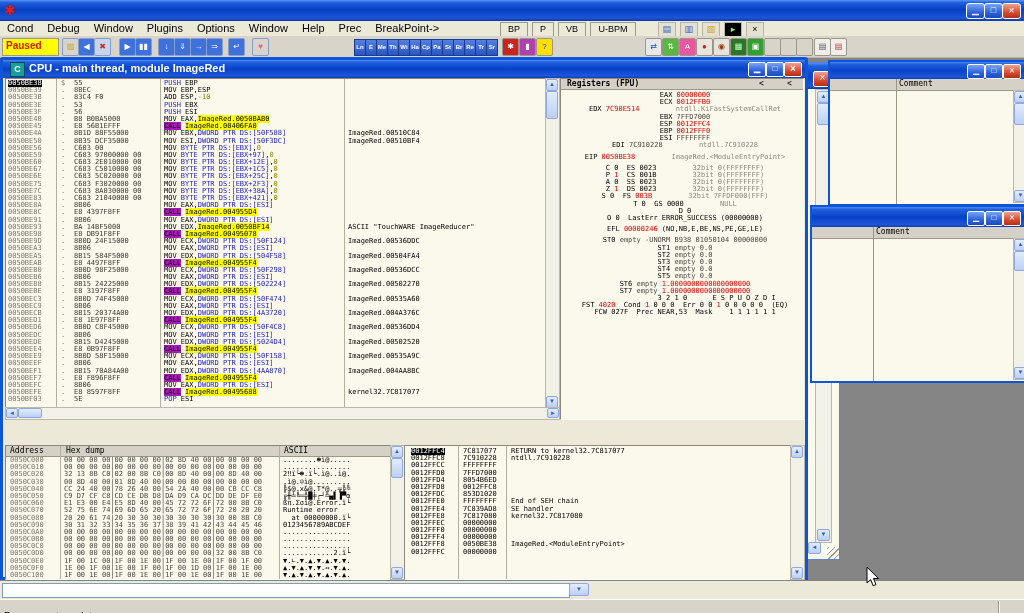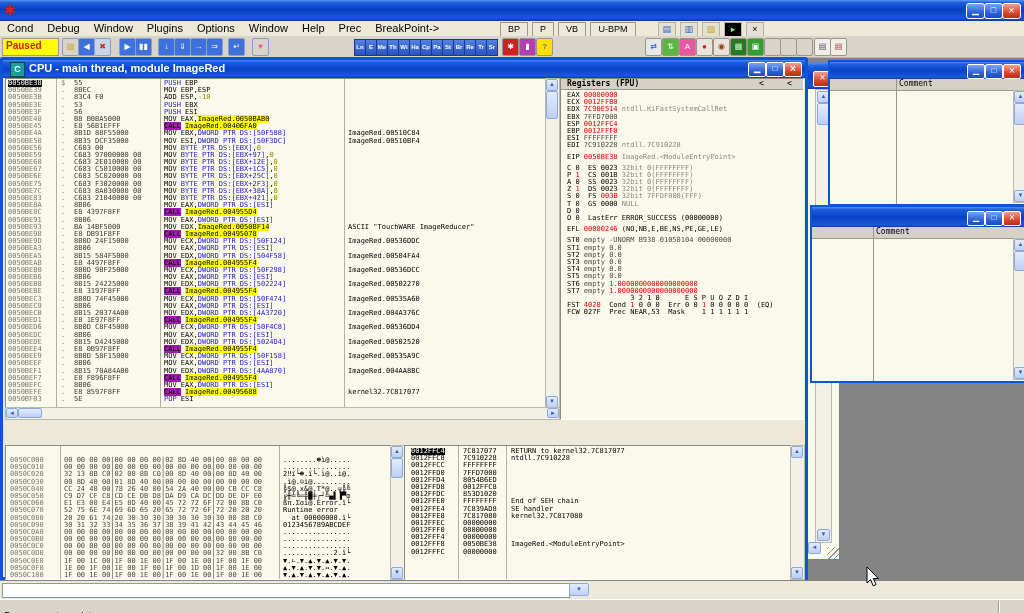--- a/index.html
+++ b/index.html
@@ -24,25 +24,25 @@
   .paused{left:2px;top:2px;width:52px;height:15px;background:#FFFF00;border:1px solid #9C9A8C;
     color:#D01818;font-size:10px;font-weight:bold;padding:1px 0 0 3px;}
   .tbtn{width:15px;height:16px;top:2px;border:1px solid #8A9CC8;border-radius:2px;
     font-size:8px;line-height:15px;text-align:center;color:#fff;}
   .lbtn{width:10px;height:15px;top:3px;background:linear-gradient(180deg,#5580E0,#2A55C2);
     border:1px solid #1A3A90;color:#fff;font-size:6px;line-height:14px;text-align:center;font-weight:bold;}
   
   .pane{background:#FBF8EC;border:1px solid #8C887C;border-right-color:#FFF;border-bottom-color:#FFF;}
   .phead{background:#D5D1C7;border-bottom:1px solid #9C9888;color:#000;
     font-family:"DejaVu Sans Mono",monospace;font-size:8px;font-weight:bold;}
-  .mono{font-family:"DejaVu Sans Mono",monospace;font-size:7px;line-height:7.2px;white-space:pre;}
+  .mono{font-family:"DejaVu Sans Mono",monospace;font-size:7px;line-height:7.2px;white-space:pre;text-align:center;}
   .drow{position:relative;height:7.2px;white-space:pre;}
   .drow span{position:absolute;top:0;}
   .c-a{color:#7A7A6E;} .c-by{color:#3A3A32;} .c-k{color:#000;}
-  .c-b{color:#2222CC;} .c-o{color:#8B8B00;} .c-g{color:#8A8880;} .c-d{color:#4A4A44;} .c-r{color:#E00000;}
+  .c-b{color:#2222CC;} .c-o{color:#8B8B00;} .c-g{color:#8A8880;padding-left:32px;} .c-d{color:#4A4A44;} .c-r{color:#E00000;}
   .hl-y{background:#FFFF00;color:#000;} .hl-c{background:#a21caf;color:#000;}
   .sel{background:#000;color:#fff;}
   .vline{position:absolute;top:0;bottom:0;width:1px;background:#B4B0A0;}
   
   .sb{background:#F2F1E8;border:1px solid #BCB8AC;}
   .sbb{position:absolute;border:1px solid #8FA8E0;border-radius:2px;
     background:linear-gradient(180deg,#E2ECFC,#BCCFF6);color:#3A5FA8;
     font-size:6px;line-height:9px;text-align:center;}
   
   .cpu{left:0;top:57px;width:802px;height:517px;border:3px solid #0B55D6;border-radius:3px 3px 0 0;background:#ECE9D8;}
@@ -162,20 +162,25 @@
     <div class="phead" style="position:absolute;left:0;top:0;right:0;height:10px;padding-left:6px;">
       <span>Registers (FPU)</span>
       <span style="position:absolute;left:198px;font-weight:normal;">&lt;</span>
       <span style="position:absolute;left:226px;font-weight:normal;">&lt;</span>
     </div>
     <div id="register-lines" class="mono" style="position:absolute;left:0;top:13px;right:0;"><div style="height: 7.2px; padding-left: 6px; white-space: pre;"><span class="c-k">EAX </span><span class="c-r">00000000</span></div><div style="height: 7.2px; padding-left: 6px; white-space: pre;"><span class="c-k">ECX </span><span class="c-r">0012FFB0</span></div><div style="height: 7.2px; padding-left: 6px; white-space: pre;"><span class="c-k">EDX </span><span class="c-r">7C90E514</span><span class="c-g"> ntdll.KiFastSystemCallRet</span></div><div style="height: 7.2px; padding-left: 6px; white-space: pre;"><span class="c-k">EBX </span><span class="c-d">7FFD7000</span></div><div style="height: 7.2px; padding-left: 6px; white-space: pre;"><span class="c-k">ESP </span><span class="c-r">0012FFC4</span></div><div style="height: 7.2px; padding-left: 6px; white-space: pre;"><span class="c-k">EBP </span><span class="c-r">0012FFF0</span></div><div style="height: 7.2px; padding-left: 6px; white-space: pre;"><span class="c-k">ESI </span><span class="c-d">FFFFFFFF</span></div><div style="height: 7.2px; padding-left: 6px; white-space: pre;"><span class="c-k">EDI </span><span class="c-d">7C910228</span><span class="c-g"> ntdll.7C910228</span></div><div style="height: 4px;"></div><div style="height: 7.2px; padding-left: 6px; white-space: pre;"><span class="c-k">EIP </span><span class="c-r">0050BE38</span><span class="c-g"> ImageRed.&lt;ModuleEntryPoint&gt;</span></div><div style="height: 4px;"></div><div style="height: 7.2px; padding-left: 6px; white-space: pre;"><span class="c-k">C 0  </span><span class="c-k">ES 0023 </span><span class="c-g">32bit 0(FFFFFFFF)</span></div><div style="height: 7.2px; padding-left: 6px; white-space: pre;"><span class="c-k">P </span><span class="c-r">1</span><span class="c-k">  CS 001B </span><span class="c-g">32bit 0(FFFFFFFF)</span></div><div style="height: 7.2px; padding-left: 6px; white-space: pre;"><span class="c-k">A 0  </span><span class="c-k">SS 0023 </span><span class="c-g">32bit 0(FFFFFFFF)</span></div><div style="height: 7.2px; padding-left: 6px; white-space: pre;"><span class="c-k">Z </span><span class="c-r">1</span><span class="c-k">  DS 0023 </span><span class="c-g">32bit 0(FFFFFFFF)</span></div><div style="height: 7.2px; padding-left: 6px; white-space: pre;"><span class="c-k">S 0  </span><span class="c-k">FS </span><span class="c-r">003B</span><span class="c-g"> 32bit 7FFDF000(FFF)</span></div><div style="height: 7.2px; padding-left: 6px; white-space: pre;"><span class="c-k">T 0  </span><span class="c-k">GS 0000 </span><span class="c-g">NULL</span></div><div style="height: 7.2px; padding-left: 6px; white-space: pre;"><span class="c-k">D 0</span></div><div style="height: 7.2px; padding-left: 6px; white-space: pre;"><span class="c-k">O 0  </span><span class="c-k">LastErr ERROR_SUCCESS (00000000)</span></div><div style="height: 4px;"></div><div style="height: 7.2px; padding-left: 6px; white-space: pre;"><span class="c-k">EFL </span><span class="c-r">00000246</span><span class="c-k"> (NO,NB,E,BE,NS,PE,GE,LE)</span></div><div style="height: 4px;"></div><div style="height: 7.2px; padding-left: 6px; white-space: pre;"><span class="c-k">ST0 </span><span class="c-d">empty -UNORM B938 01050104 00000000</span></div><div style="height: 7.2px; padding-left: 6px; white-space: pre;"><span class="c-k">ST1 </span><span class="c-d">empty 0.0</span></div><div style="height: 7.2px; padding-left: 6px; white-space: pre;"><span class="c-k">ST2 </span><span class="c-d">empty 0.0</span></div><div style="height: 7.2px; padding-left: 6px; white-space: pre;"><span class="c-k">ST3 </span><span class="c-d">empty 0.0</span></div><div style="height: 7.2px; padding-left: 6px; white-space: pre;"><span class="c-k">ST4 </span><span class="c-d">empty 0.0</span></div><div style="height: 7.2px; padding-left: 6px; white-space: pre;"><span class="c-k">ST5 </span><span class="c-d">empty 0.0</span></div><div style="height: 7.2px; padding-left: 6px; white-space: pre;"><span class="c-k">ST6 </span><span class="c-d">empty </span><span class="c-r">1.0000000000000000000</span></div><div style="height: 7.2px; padding-left: 6px; white-space: pre;"><span class="c-k">ST7 </span><span class="c-d">empty </span><span class="c-r">1.0000000000000000000</span></div><div style="height: 7.2px; padding-left: 6px; white-space: pre;"><span class="c-k">               3 2 1 0      E S P U O Z D I</span></div><div style="height: 7.2px; padding-left: 6px; white-space: pre;"><span class="c-k">FST </span><span class="c-r">4020</span><span class="c-k">  Cond </span><span class="c-r">1</span><span class="c-k"> 0 0 0  Err 0 0 </span><span class="c-r">1</span><span class="c-k"> 0 0 0 0 0  (EQ)</span></div><div style="height: 7.2px; padding-left: 6px; white-space: pre;"><span class="c-k">FCW 027F  Prec NEAR,53  Mask    1 1 1 1 1 1</span></div></div>
   </div>
 
 
   <div class="abs pane" style="left:2px;top:385px;width:385px;height:133px;overflow:hidden;">
+    <div class="phead" style="position:absolute;left:0;top:0;right:0;height:10px;font-weight:normal;">
+      <span style="position:absolute;left:4px;">Address</span>
+      <span style="position:absolute;left:60px;">Hex dump</span>
+      <span style="position:absolute;left:278px;">ASCII</span>
+    </div>
     <div class="vline" style="left:54px;top:0;"></div>
     <div class="vline" style="left:273px;top:0;"></div>
     <div id="dump-rows" class="mono" style="position:absolute;left:0;top:11px;right:0;"><div class="drow"><span class="c-a" style="left:4px">0050C000</span><span class="c-d" style="left:58px">00 00 00 00|00 00 00 00|02 8D 40 00|00 00 00 00</span><span class="c-k" style="left:277px">........☻ì@.....</span></div><div class="drow"><span class="c-a" style="left:4px">0050C010</span><span class="c-d" style="left:58px">00 00 00 00|00 00 00 00|00 00 00 00|00 00 00 00</span><span class="c-k" style="left:277px">................</span></div><div class="drow"><span class="c-a" style="left:4px">0050C020</span><span class="c-d" style="left:58px">32 13 8B C0|02 00 8B C0|00 8D 40 00|00 8D 40 00</span><span class="c-k" style="left:277px">2‼ï└☻.ï└.ì@..ì@.</span></div><div class="drow"><span class="c-a" style="left:4px">0050C030</span><span class="c-d" style="left:58px">00 8D 40 00|01 8D 40 00|00 00 00 00|00 00 00 00</span><span class="c-k" style="left:277px">.ì@.☺ì@.........</span></div><div class="drow"><span class="c-a" style="left:4px">0050C040</span><span class="c-d" style="left:58px">CC 24 40 00|78 26 40 00|54 2A 40 00|00 CB CC C8</span><span class="c-k" style="left:277px">╠$@.x&amp;@.T*@..╦╠╚</span></div><div class="drow"><span class="c-a" style="left:4px">0050C050</span><span class="c-d" style="left:58px">C9 D7 CF C8|CD CE DB D8|DA D9 CA DC|DD DE DF E0</span><span class="c-k" style="left:277px">╔╫╧╚═╬█╪┌┘╩▄▌▐▀α</span></div><div class="drow"><span class="c-a" style="left:4px">0050C060</span><span class="c-d" style="left:58px">E1 E3 00 E4|E5 8D 40 00|45 72 72 6F|72 00 8B C0</span><span class="c-k" style="left:277px">ßπ.Σσì@.Error.ï└</span></div><div class="drow"><span class="c-a" style="left:4px">0050C070</span><span class="c-d" style="left:58px">52 75 6E 74|69 6D 65 20|65 72 72 6F|72 20 20 20</span><span class="c-k" style="left:277px">Runtime error   </span></div><div class="drow"><span class="c-a" style="left:4px">0050C080</span><span class="c-d" style="left:58px">20 20 61 74|20 30 30 30|30 30 30 30|30 00 8B C0</span><span class="c-k" style="left:277px">  at 00000000.ï└</span></div><div class="drow"><span class="c-a" style="left:4px">0050C090</span><span class="c-d" style="left:58px">30 31 32 33|34 35 36 37|38 39 41 42|43 44 45 46</span><span class="c-k" style="left:277px">0123456789ABCDEF</span></div><div class="drow"><span class="c-a" style="left:4px">0050C0A0</span><span class="c-d" style="left:58px">00 00 00 00|00 00 00 00|00 00 00 00|00 00 00 00</span><span class="c-k" style="left:277px">................</span></div><div class="drow"><span class="c-a" style="left:4px">0050C0B0</span><span class="c-d" style="left:58px">00 00 00 00|00 00 00 00|00 00 00 00|00 00 00 00</span><span class="c-k" style="left:277px">................</span></div><div class="drow"><span class="c-a" style="left:4px">0050C0C0</span><span class="c-d" style="left:58px">00 00 00 00|00 00 00 00|00 00 00 00|00 00 00 00</span><span class="c-k" style="left:277px">................</span></div><div class="drow"><span class="c-a" style="left:4px">0050C0D0</span><span class="c-d" style="left:58px">00 00 00 00|00 00 00 00|00 00 00 00|32 00 8B C0</span><span class="c-k" style="left:277px">............2.ï└</span></div><div class="drow"><span class="c-a" style="left:4px">0050C0E0</span><span class="c-d" style="left:58px">1F 00 1C 00|1F 00 1E 00|1F 00 1E 00|1F 00 1F 00</span><span class="c-k" style="left:277px">▼.∟.▼.▲.▼.▲.▼.▼.</span></div><div class="drow"><span class="c-a" style="left:4px">0050C0F0</span><span class="c-d" style="left:58px">1E 00 1F 00|1E 00 1F 00|1F 00 1D 00|1F 00 1E 00</span><span class="c-k" style="left:277px">▲.▼.▲.▼.▼.↔.▼.▲.</span></div><div class="drow"><span class="c-a" style="left:4px">0050C100</span><span class="c-d" style="left:58px">1F 00 1E 00|1F 00 1E 00|1F 00 1E 00|1F 00 1E 00</span><span class="c-k" style="left:277px">▼.▲.▼.▲.▼.▲.▼.▲.</span></div></div>
   </div>
   <div class="abs sb" style="left:387px;top:385px;width:13px;height:133px;">
     <div class="sbb" style="left:0px;top:0px;width:10px;height:10px;"><span>▲</span></div>
     <div class="sbb" style="left:0px;top:12px;width:10px;height:18px;"></div>
     <div class="sbb" style="left:0px;bottom:0px;width:10px;height:10px;"><span>▼</span></div>
   </div>
 

